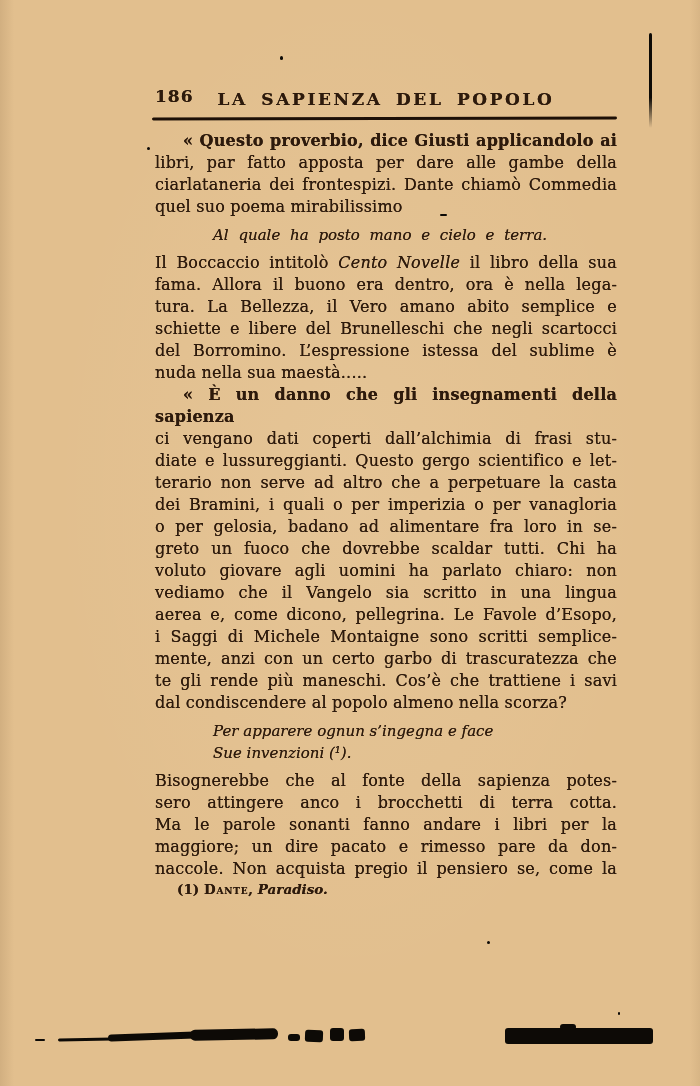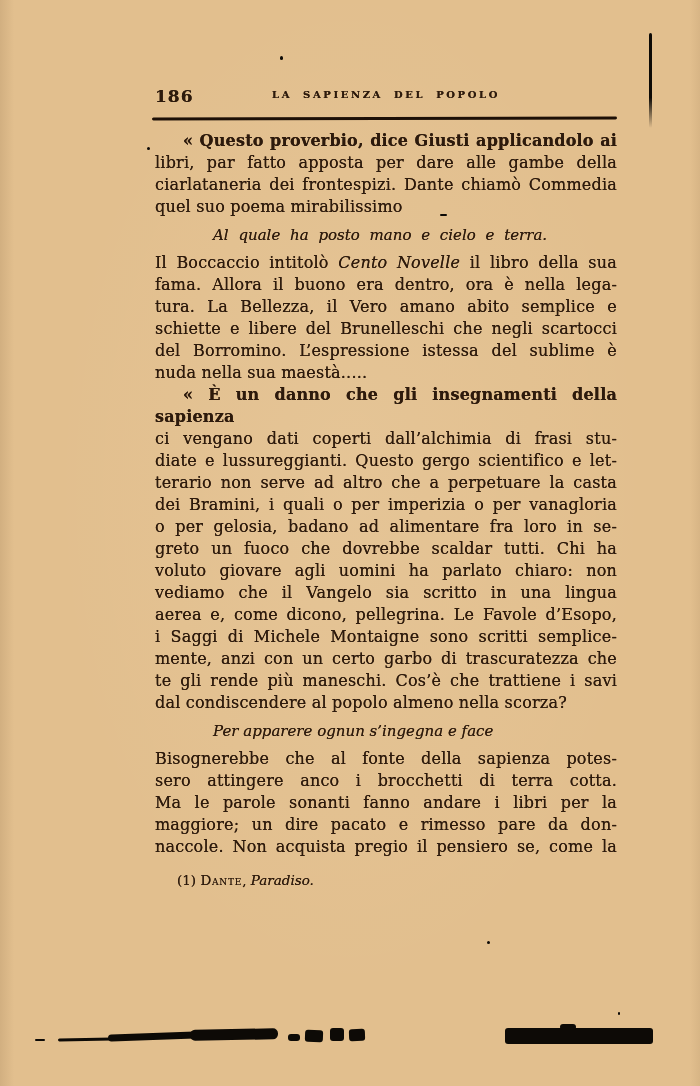--- a/index.html
+++ b/index.html
@@ -19,21 +19,21 @@
     position:absolute; top:86px; left:155px; width:462px; height:24px;
   }
   .pagenum {
     position:absolute; left:0; top:0;
     font-size:17px; font-weight:bold; letter-spacing:1px;
     text-shadow:0 0 0.6px rgba(45,26,12,0.85);
   }
   .runtitle {
     position:absolute; left:0; right:0; top:3px;
     text-align:center;
-    font-size:10px; font-weight:bold;
+    font-size:17px; font-weight:bold;
     letter-spacing:2.6px; word-spacing:5px;
     text-shadow:0 0 0.6px rgba(45,26,12,0.85);
   }
   .rule {
     position:absolute; top:117px; left:152px; width:465px; height:3px;
     background:#1d1007; border-radius:2px;
     transform:rotate(-0.15deg);
   }
   .column {
     position:absolute; top:130px; left:155px; width:462px;
@@ -51,24 +51,25 @@
     font-style:italic;
     padding-left:58px;
     margin:6px 0 6px 0;
   }
   .verse .vline {
     font-size:15px; line-height:22px;
     text-shadow:0 0 0.5px rgba(45,26,12,0.85);
   }
   .verse.wide .vline { word-spacing:5px; }
   .footnote {
-    margin-top:13px;
+    margin-top:0;
     padding-left:22px;
     font-size:13.5px; line-height:18px;
     text-shadow:0 0 0.4px rgba(45,26,12,0.85);
+    font-weight:bold;
   }
   .sc { font-variant:small-caps; letter-spacing:0.8px; }
   .it { font-style:italic; }
   .art { position:absolute; background:#0d0a06; }
   .vline-artifact {
     position:absolute; left:649px; top:33px; width:3px; height:95px;
     background:linear-gradient(to bottom, #0d0a06 0%, #0d0a06 68%, rgba(13,10,6,0) 100%);
     border-radius:2px;
   }
 </style>
@@ -117,20 +118,21 @@
       <div class="line">vediamo che il Vangelo sia scritto in una lingua</div>
       <div class="line">aerea e, come dicono, pellegrina. Le Favole d’Esopo,</div>
       <div class="line">i Saggi di Michele Montaigne sono scritti semplice-</div>
       <div class="line">mente, anzi con un certo garbo di trascuratezza che</div>
       <div class="line">te gli rende più maneschi. Cos’è che trattiene i savi</div>
       <div class="line last">dal condiscendere al popolo almeno nella scorza?</div>
     </div>
 
     <div class="verse">
       <div class="vline">Per apparere ognun s’ingegna e face</div>
+      <div class="vline">Sue invenzioni (¹).</div>
     </div>
 
     <div>
       <div class="line">Bisognerebbe che al fonte della sapienza potes-</div>
       <div class="line">sero attingere anco i brocchetti di terra cotta.</div>
       <div class="line">Ma le parole sonanti fanno andare i libri per la</div>
       <div class="line">maggiore; un dire pacato e rimesso pare da don-</div>
       <div class="line">naccole. Non acquista pregio il pensiero se, come la</div>
     </div>
 

